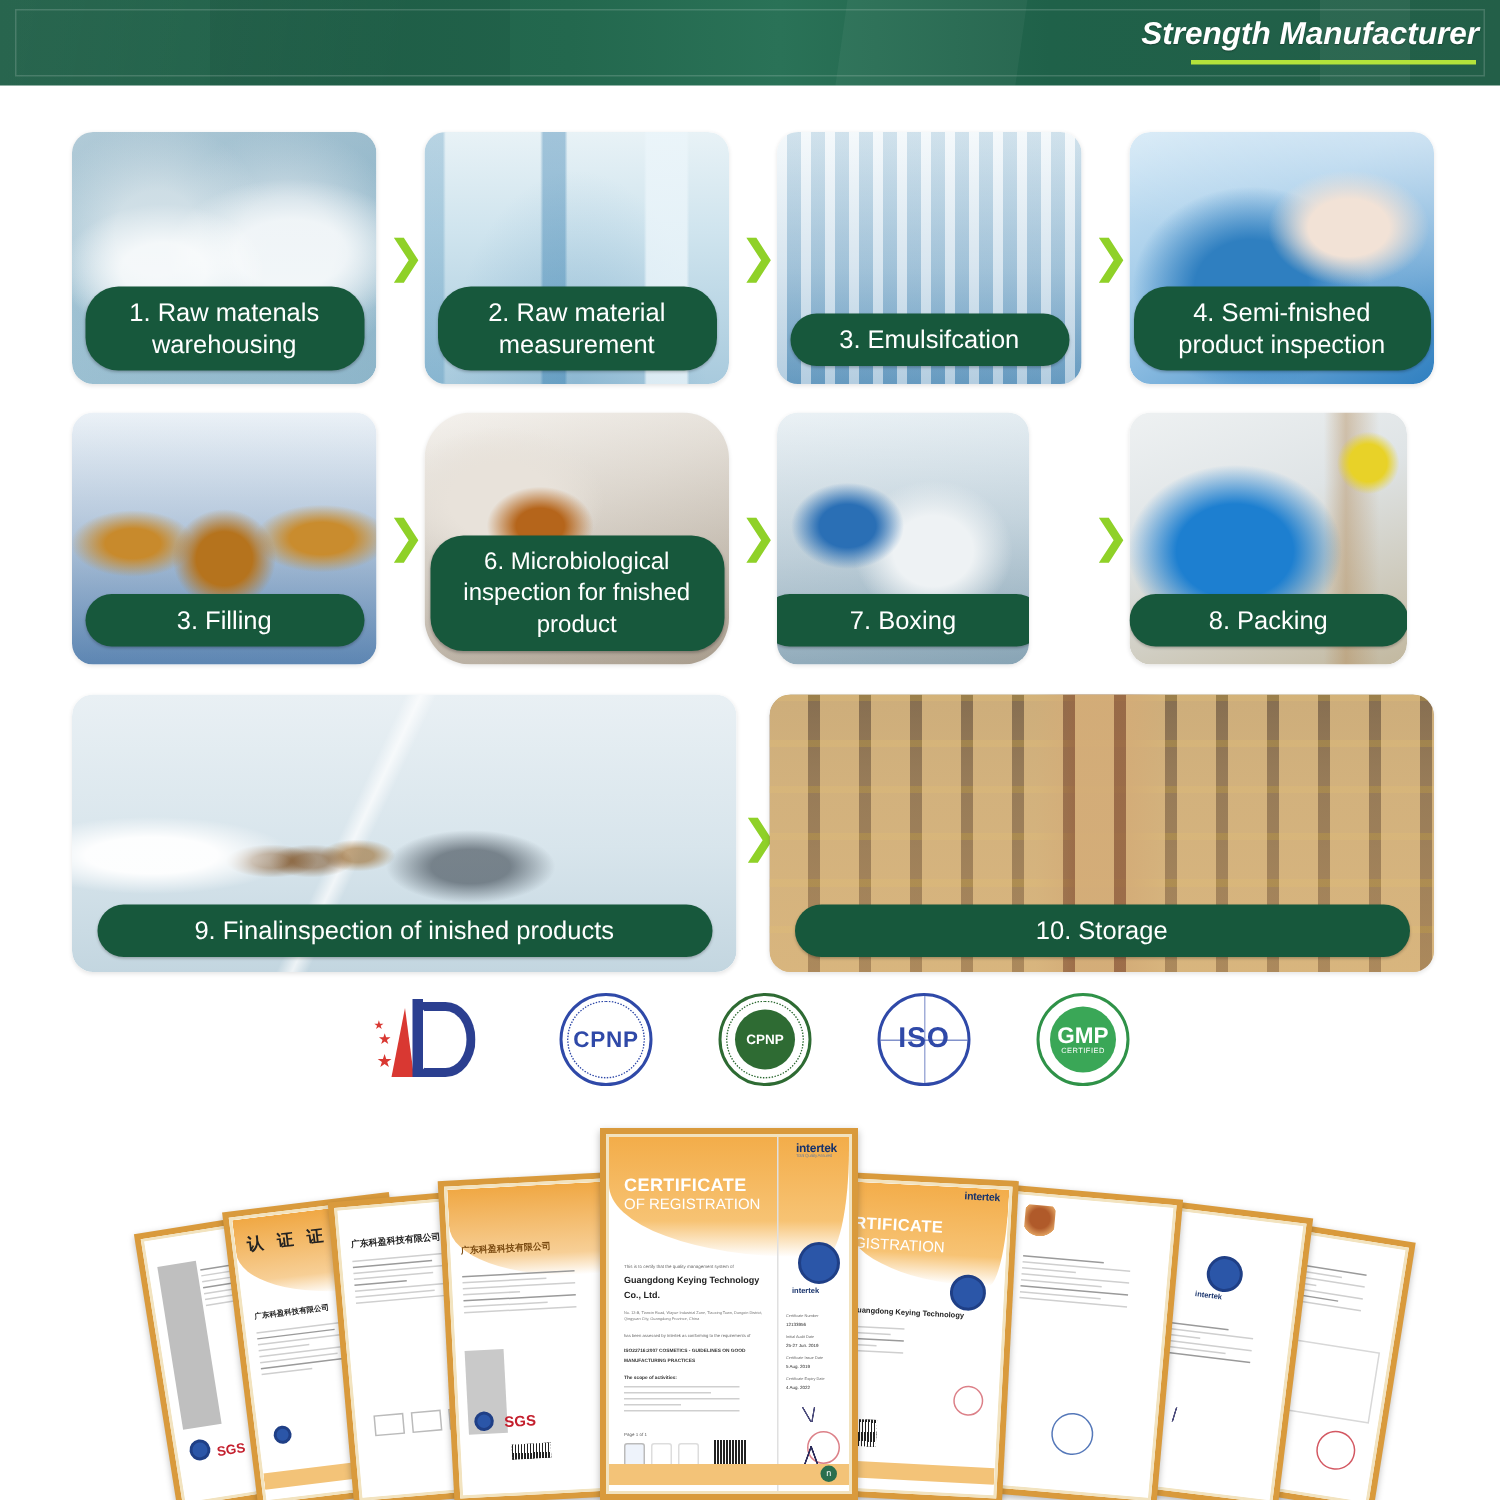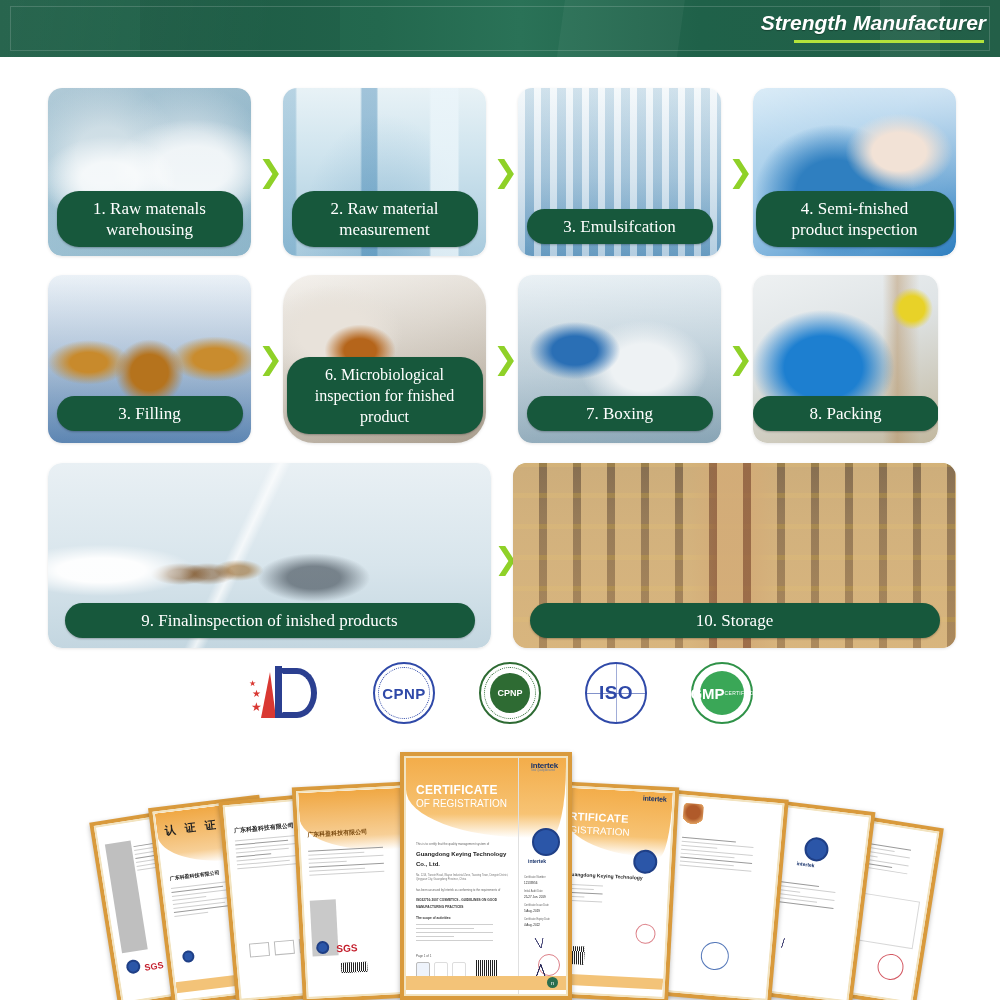--- a/index.html
+++ b/index.html
@@ -73,21 +73,20 @@
   }
 
   
   .process { position: absolute; left: 0; top: 57px; width: 1000px; }
 
   .card {
     position: absolute;
     border-radius: 14px;
     overflow: hidden;
     box-shadow: 0 1px 3px rgba(0,0,0,0.10);
-    font-family: Liberation Serif, serif;
   }
   .card .photo {
     position: absolute; inset: 0;
     border-radius: 14px;
   }
   .pill {
     position: absolute;
     left: 50%;
     transform: translateX(-50%);
     background: #17583c;
@@ -291,21 +290,21 @@
   }
   .logo-iso .globe-v {
     position: absolute; top: 2px; bottom: 2px; left: 50%;
     width: 1px; background: currentColor; opacity: 0.45;
   }
   .logo-gmp { color: #2f9248; }
   .logo-gmp .inner {
     position: absolute; inset: 9px;
     border-radius: 50%;
     background: #3aa757;
-    display: flex; flex-direction: row;
+    display: flex; flex-direction: column;
     align-items: center; justify-content: center;
     color: #fff;
   }
   .logo-gmp .g1 { font-size: 15px; font-weight: 700; line-height: 15px; }
   .logo-gmp .g2 { font-size: 5px; letter-spacing: 0.3px; }
 
   
   .certfan {
     position: absolute;
     left: 0; top: 730px;
@@ -445,21 +444,21 @@
   <div class="chevron" style="left:258px; top:287px;">❯</div>
 
   <div class="card" style="left:283px; top:218px; width:203px; height:168px;border-radius:31px;">
     <div class="photo ph-micro"></div>
     <div class="pill small" style="bottom:9px; width:196px;">6. Microbiological
 inspection for fnished
 product</div>
   </div>
   <div class="chevron" style="left:493px; top:287px;">❯</div>
 
-  <div class="card" style="left:518px; top:218px; width:203px; height:168px;">
+  <div class="card" style="left:518px; top:218px; width:168px; height:168px;">
     <div class="photo ph-boxing"></div>
     <div class="pill" style="bottom:12px; width:186px;">7. Boxing</div>
   </div>
   <div class="chevron" style="left:728px; top:287px;">❯</div>
 
   <div class="card" style="left:753px; top:218px; width:185px; height:168px;">
     <div class="photo ph-packing"></div>
     <div class="pill" style="bottom:12px; width:186px;">8. Packing</div>
   </div>
 

